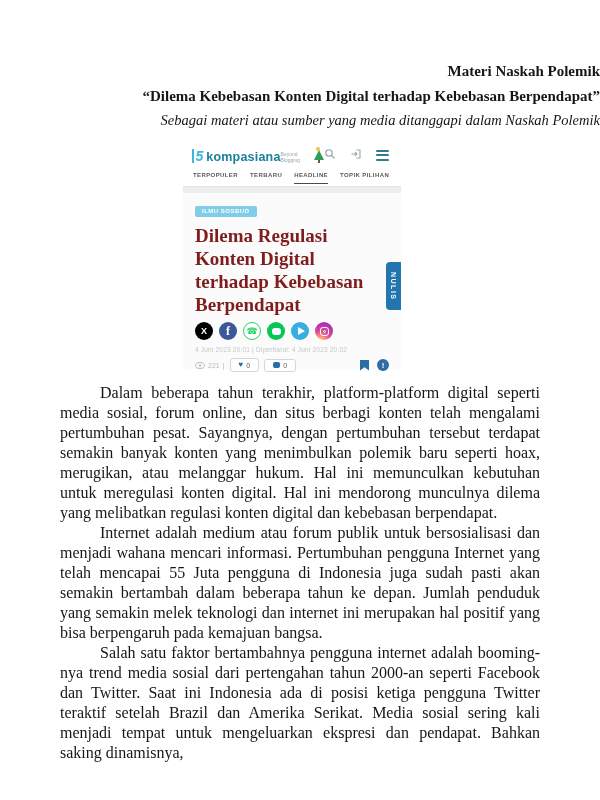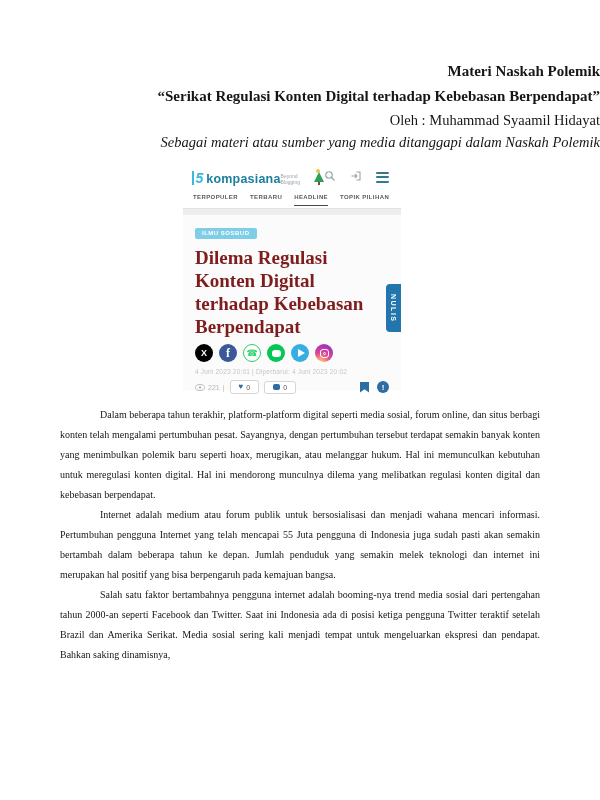--- a/index.html
+++ b/index.html
@@ -78,30 +78,29 @@
               clip-path:polygon(0 0,100% 0,100% 100%,50% 70%,0 100%); }
   .infoc { width:12px; height:12px; border-radius:50%; background:#2e6da4; color:#fff;
            font-size:8px; font-weight:bold; display:flex; align-items:center; justify-content:center; }
 
   .nulis { position:absolute; right:0; top:122px; width:15px; height:48px; background:#2276ad;
            border-radius:4px 0 0 4px; display:flex; align-items:center; justify-content:center; }
   .nulis span { writing-mode:vertical-rl; color:#fff; font-size:7px; font-weight:bold;
                 letter-spacing:1.5px; }
 
   
-  .doc-body { margin:13px 60px 16px 60px; text-align:justify; font-size:10px; line-height:20px; }
+  .doc-body { margin:13px 60px 16px 60px; text-align:justify; font-size:16px; line-height:20px; }
   .doc-body p { text-indent:40px; }
 </style>
 </head>
 <body>
 
 <div class="doc-header">
   <div class="doc-title">Materi Naskah Polemik</div>
-  <div class="doc-subtitle">“Serikat Regulasi Konten Digital terhadap Kebebasan Berpendapat”</div>
-  <div class="doc-byline">Oleh : Muhammad Syaamil Hidayat</div>
+  <div class="doc-subtitle">“Dilema Kebebasan Konten Digital terhadap Kebebasan Berpendapat”</div>
   <div class="doc-note"><span class="lead">Sebagai</span><span> materi atau sumber yang media ditanggapi dalam Naskah Polemik</span></div>
 </div>
 
 <div class="shot">
 
   <div class="shot-header">
     <div class="logo">
       <span class="logo-mark">5</span>
       <span class="logo-nameblock">
         <span class="logo-name">kompasiana</span>

